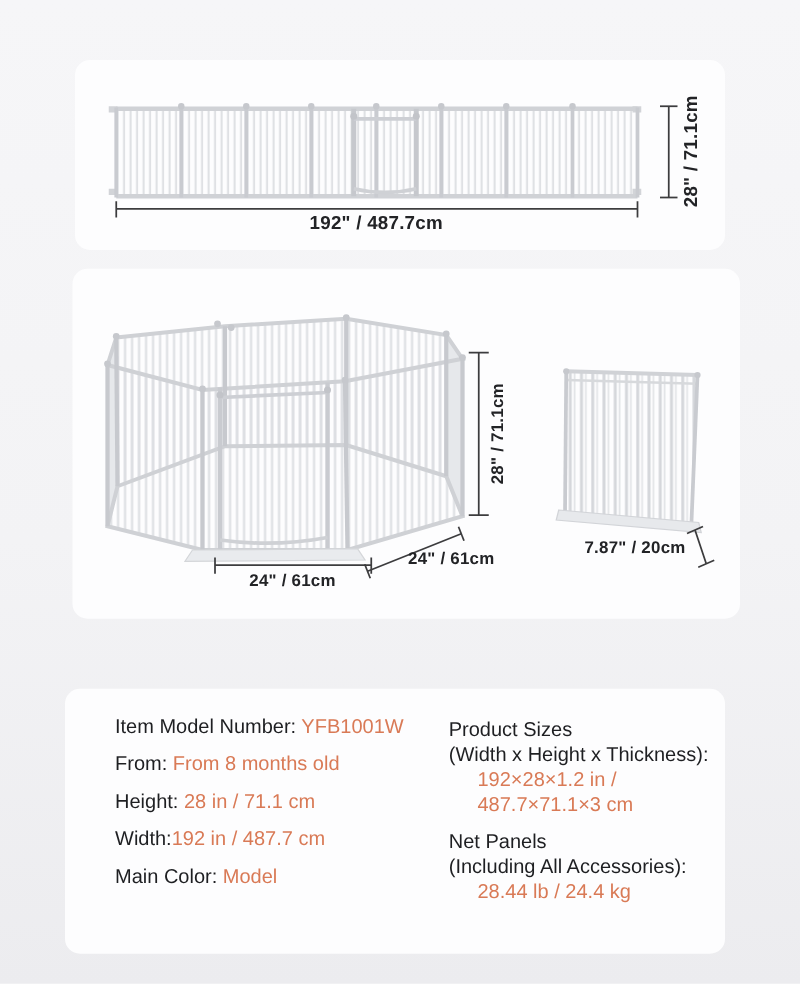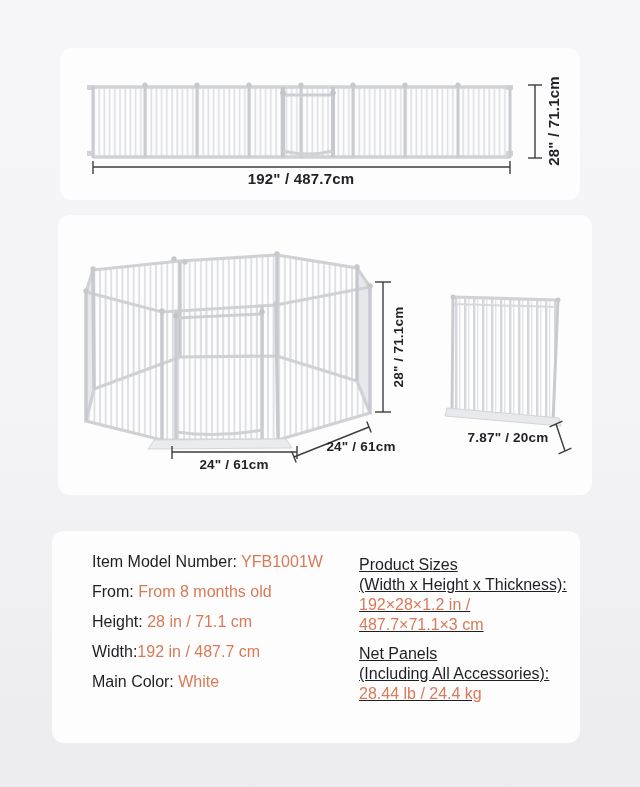--- a/index.html
+++ b/index.html
@@ -6,37 +6,37 @@
   body{
     width:640px;height:787px;position:relative;overflow:hidden;
     font-family:"Liberation Sans",sans-serif;
     background:linear-gradient(180deg,#f6f6f8 0%,#f3f3f5 55%,#ececef 100%);
   }
   .card{
     position:absolute;background:#fdfdfe;border-radius:12px;
   }
   .card-top{left:60px;top:48px;width:520px;height:152px;}
   .card-middle{left:58px;top:215px;width:534px;height:280px;}
-  .card-bottom{left:52px;top:531px;width:528px;height:212px;}
+  .card-bottom{left:52px;top:551px;width:528px;height:212px;}
   svg{position:absolute;left:0;top:0;}
   .dim-label{
     position:absolute;white-space:nowrap;color:#222326;font-weight:700;
     letter-spacing:.2px;
   }
   .dim-label.center{transform:translateX(-50%);}
   .dim-label.rot{transform:translate(-50%,-50%) rotate(-90deg);}
   .f15{font-size:15px;}
   .f14{font-size:13.5px;}
   
   .spec-left{position:absolute;left:40px;top:22px;}
   .spec-row{font-size:16px;line-height:17px;margin-bottom:13px;color:#1e1f22;}
   .spec-value{color:#D97A56;}
   .spec-right{position:absolute;left:307px;top:24px;font-size:16px;line-height:20px;color:#1e1f22;}
-  .spec-block{margin-bottom:9px;text-decoration:underline;}
-  .spec-right .spec-value{display:block;}
+  .spec-block{margin-bottom:9px;}
+  .spec-right .spec-value{display:block;margin-left:23px;}
 </style>
 </head>
 <body>
 
 <section class="card card-top">
   <svg width="520" height="152" viewBox="0 0 520 152">
     <defs>
       <pattern id="bars1" patternUnits="userSpaceOnUse" width="5.2" height="152">
         <rect x="2" y="0" width="1.7" height="152" fill="#dfe1e4"></rect>
       </pattern>
@@ -197,21 +197,21 @@
     <div class="spec-row">
       <span class="spec-label">From: </span><span class="spec-value">From 8 months old</span>
     </div>
     <div class="spec-row">
       <span class="spec-label">Height: </span><span class="spec-value">28 in / 71.1 cm</span>
     </div>
     <div class="spec-row">
       <span class="spec-label">Width:</span><span class="spec-value">192 in / 487.7 cm</span>
     </div>
     <div class="spec-row">
-      <span class="spec-label">Main Color: </span><span class="spec-value">White</span>
+      <span class="spec-label">Main Color: </span><span class="spec-value">Model</span>
     </div>
   </div>
 
   <div class="spec-right">
     <div class="spec-block">
       <div>Product Sizes</div>
       <div>(Width x Height x Thickness):</div>
       <span class="spec-value">192×28×1.2 in /</span>
       <span class="spec-value">487.7×71.1×3 cm</span>
     </div>

